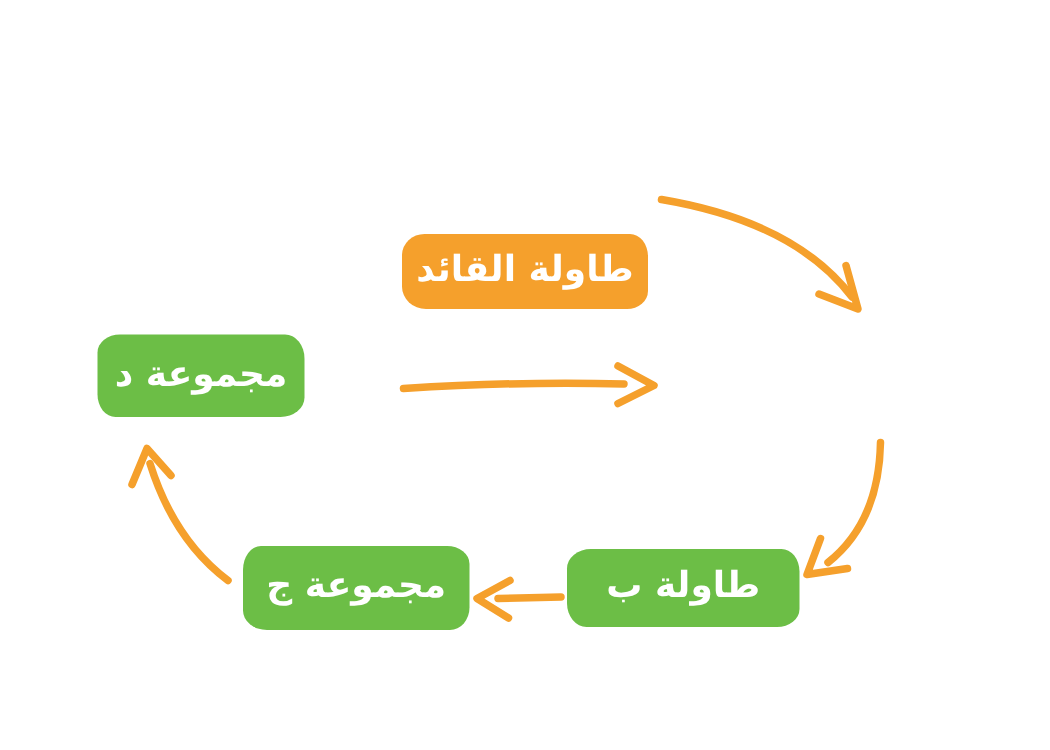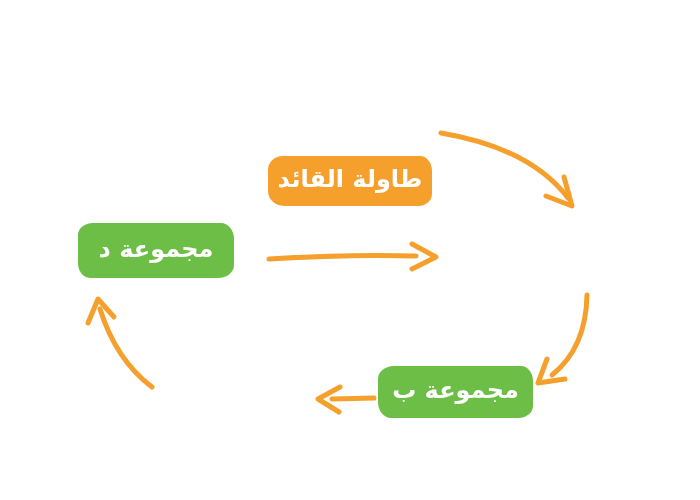--- a/index.html
+++ b/index.html
@@ -57,23 +57,22 @@
   }
   .node-b {
     left: 378px; top: 366px; width: 155px; height: 52px;
     border-radius: 16px 12px 15px 13px / 13px 15px 12px 16px;
   }
   .node-c {
     left: 162px; top: 364px; width: 151px; height: 56px;
     border-radius: 12px 15px 13px 16px / 16px 12px 15px 13px;
   }
   .node-d {
-    left: 65px; top: 223px; width: 156px; height: 55px;
+    left: 65px; top: 223px; width: 138px; height: 55px;
     border-radius: 15px 13px 16px 12px / 12px 16px 13px 15px;
-    margin-left: 13px;
   }
 </style>
 </head>
 <body>
 
 <div class="canvas">
 
   <svg class="arrows-layer" viewBox="0 0 700 500" xmlns="http://www.w3.org/2000/svg" aria-hidden="true">
 
     <g>
@@ -101,21 +100,24 @@
       <path class="arrow-stroke" d="M88,323 L98,299 L114,317"></path>
     </g>
   </svg>
 
   <div class="node node-leader">
     <span>طاولة القائد</span>
   </div>
 
 
   <div class="node node-group node-b">
-    <span>مجموعة ب</span>
+    <span>طاولة ب</span>
   </div>
 
+  <div class="node node-group node-c">
+    <span>مجموعة ج</span>
+  </div>
 
   <div class="node node-group node-d">
     <span>مجموعة د</span>
   </div>
 
 </div>
 
 </body></html>

